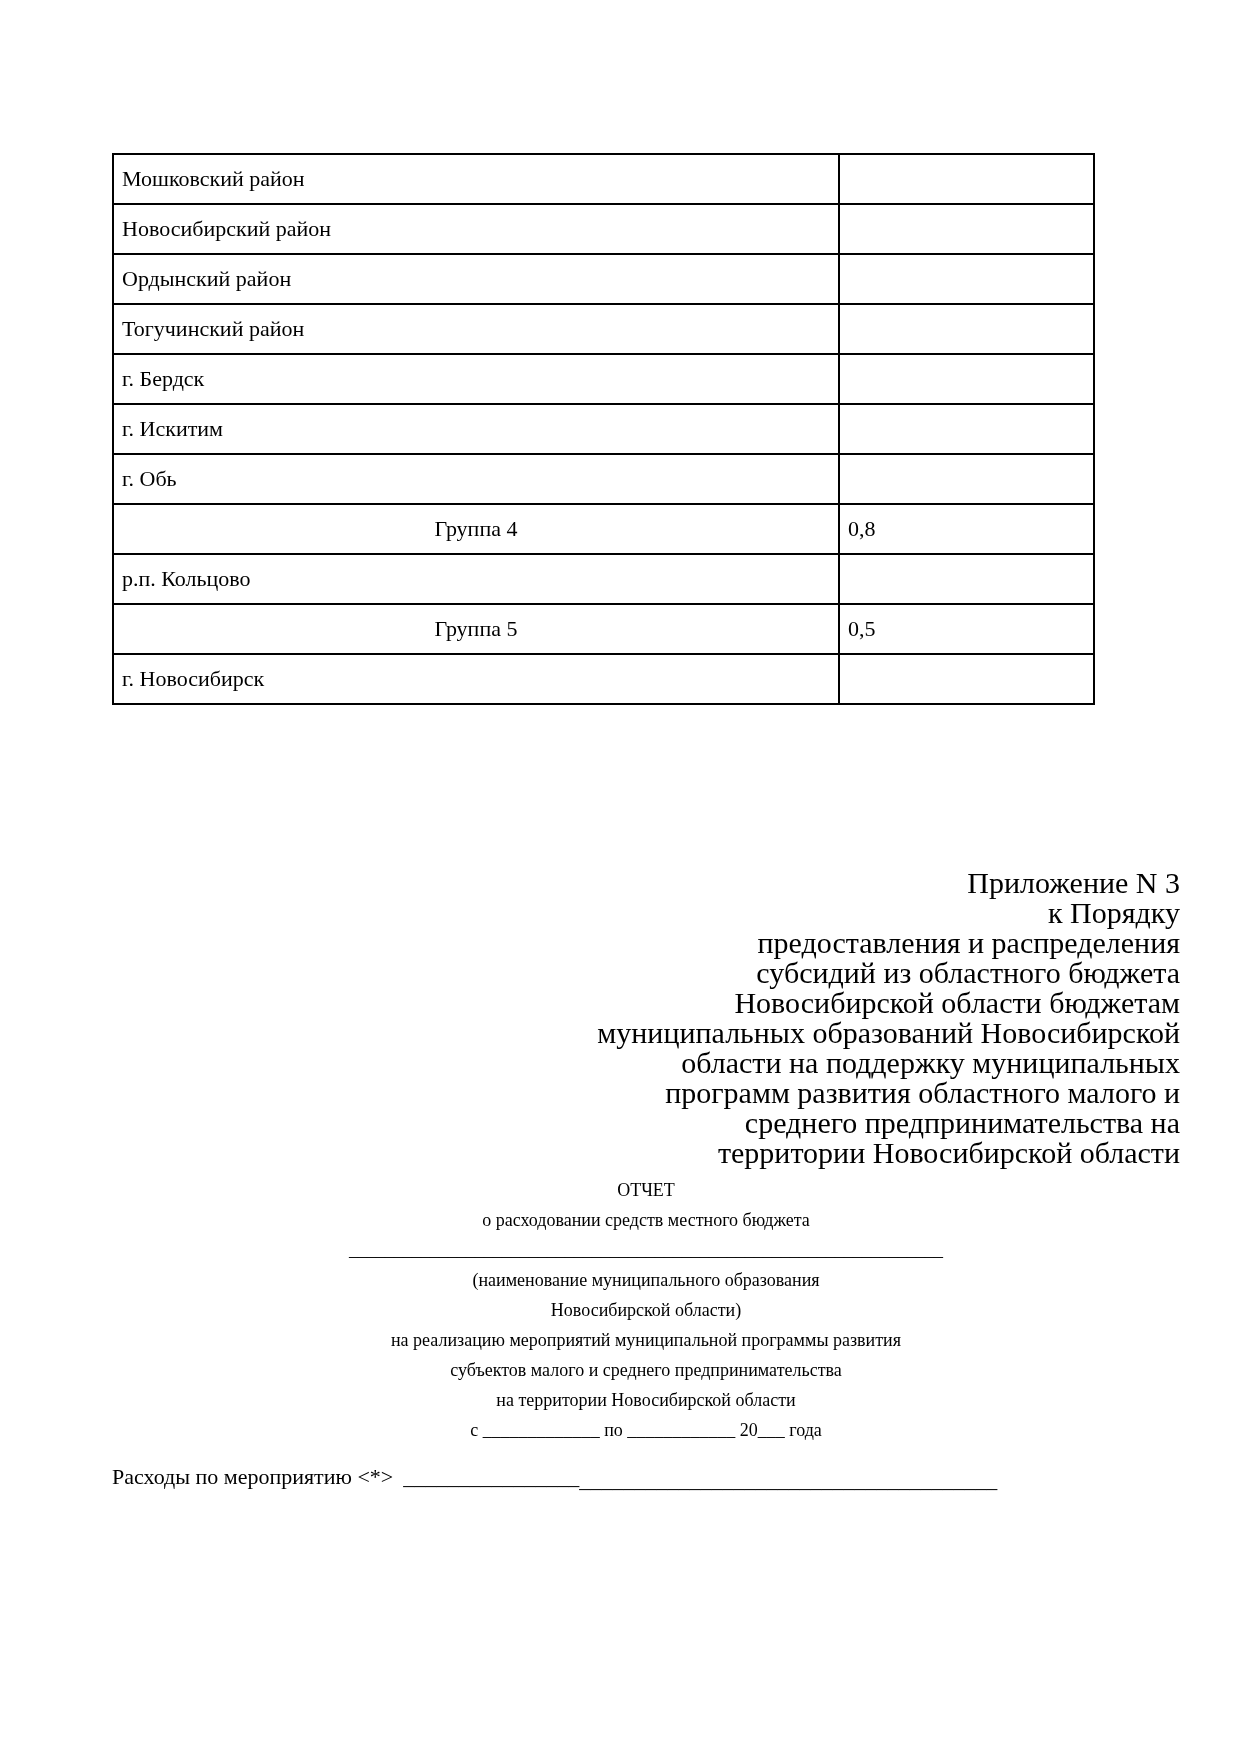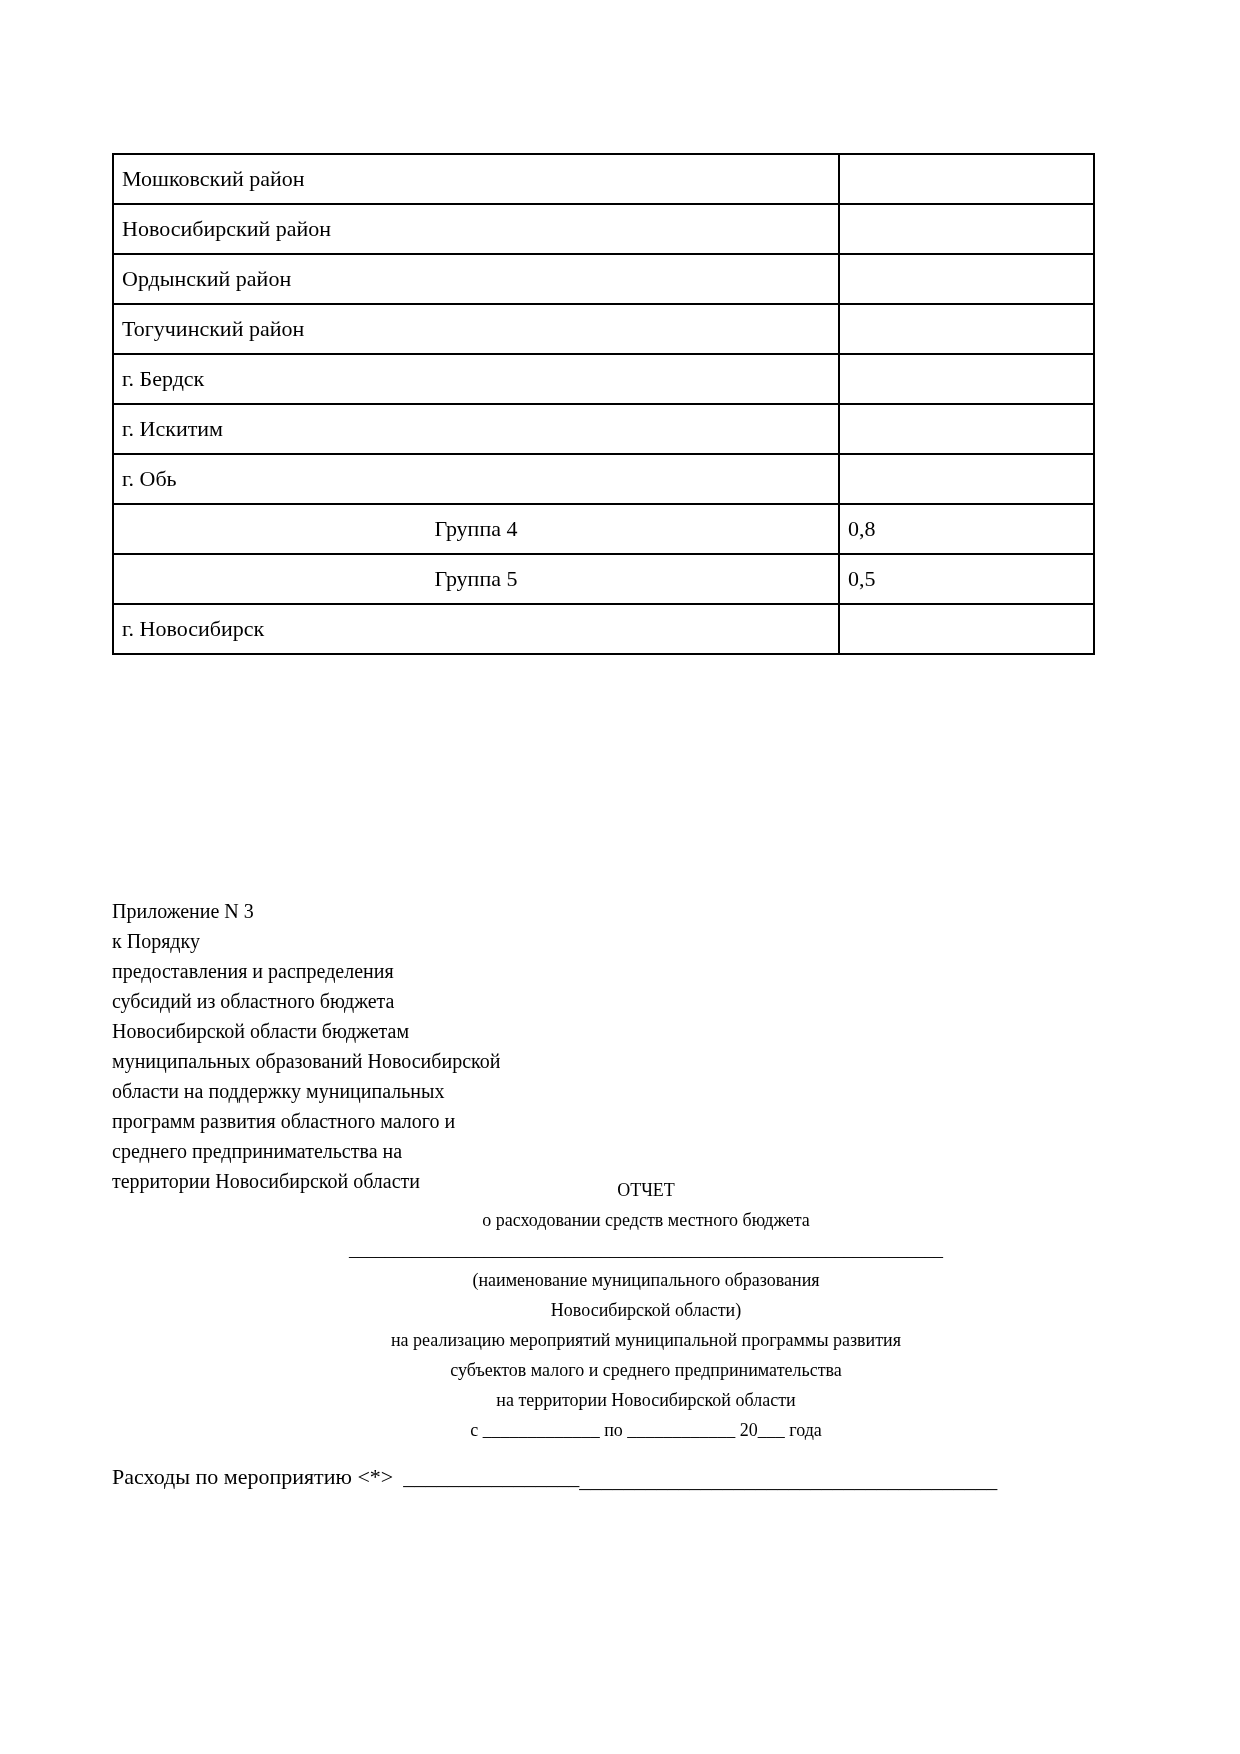--- a/index.html
+++ b/index.html
@@ -38,23 +38,23 @@
   td.label-cell { width: 708px; text-align: left; margin-top: 11px; }
   td.value-cell { width: 237px; text-align: left; }
   tr.group-row td.label-cell { text-align: center; }
 
   
   .appendix {
     position: absolute;
     left: 112px;
     right: 60px;
     top: 868px;
-    font-size: 20px;
+    text-align: right;
+    font-size: 30px;
     line-height: 30px;
-    margin-top: 28px;
   }
 
   
   .report {
     position: absolute;
     left: 112px;
     right: 60px;
     top: 1175px;
     text-align: center;
     font-size: 18px;
@@ -109,20 +109,24 @@
         <td class="value-cell"></td>
       </tr>
       <tr>
         <td class="label-cell">г. Обь</td>
         <td class="value-cell"></td>
       </tr>
       <tr class="group-row">
         <td class="label-cell">Группа 4</td>
         <td class="value-cell">0,8</td>
       </tr>
+      <tr>
+        <td class="label-cell">р.п. Кольцово</td>
+        <td class="value-cell"></td>
+      </tr>
       <tr class="group-row">
         <td class="label-cell">Группа 5</td>
         <td class="value-cell">0,5</td>
       </tr>
       <tr>
         <td class="label-cell">г. Новосибирск</td>
         <td class="value-cell"></td>
       </tr>
     </tbody>
   </table>

